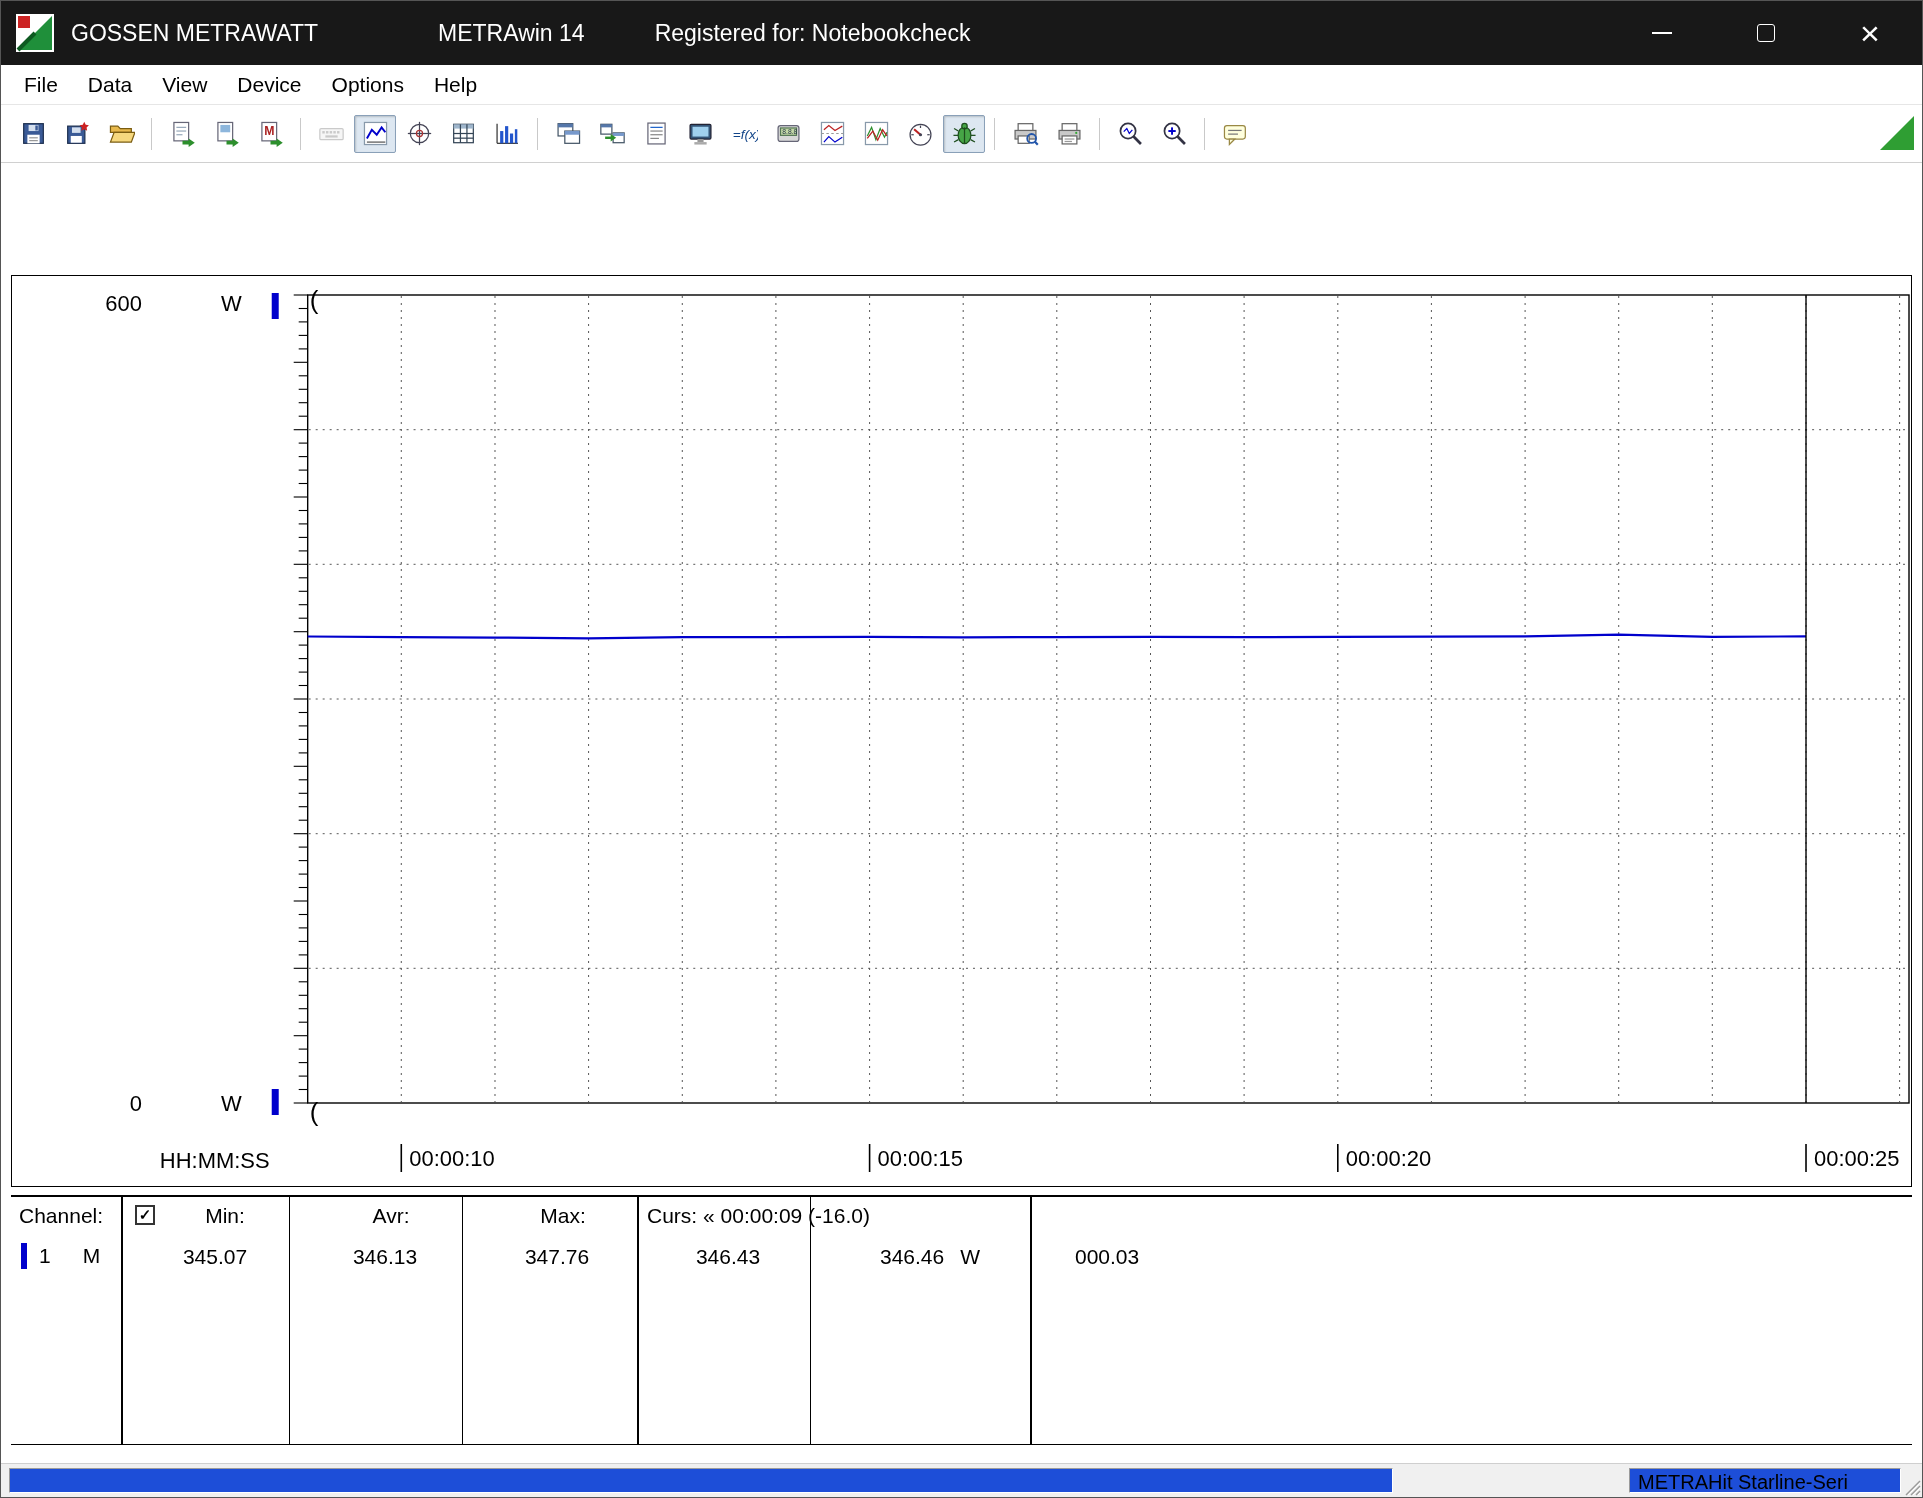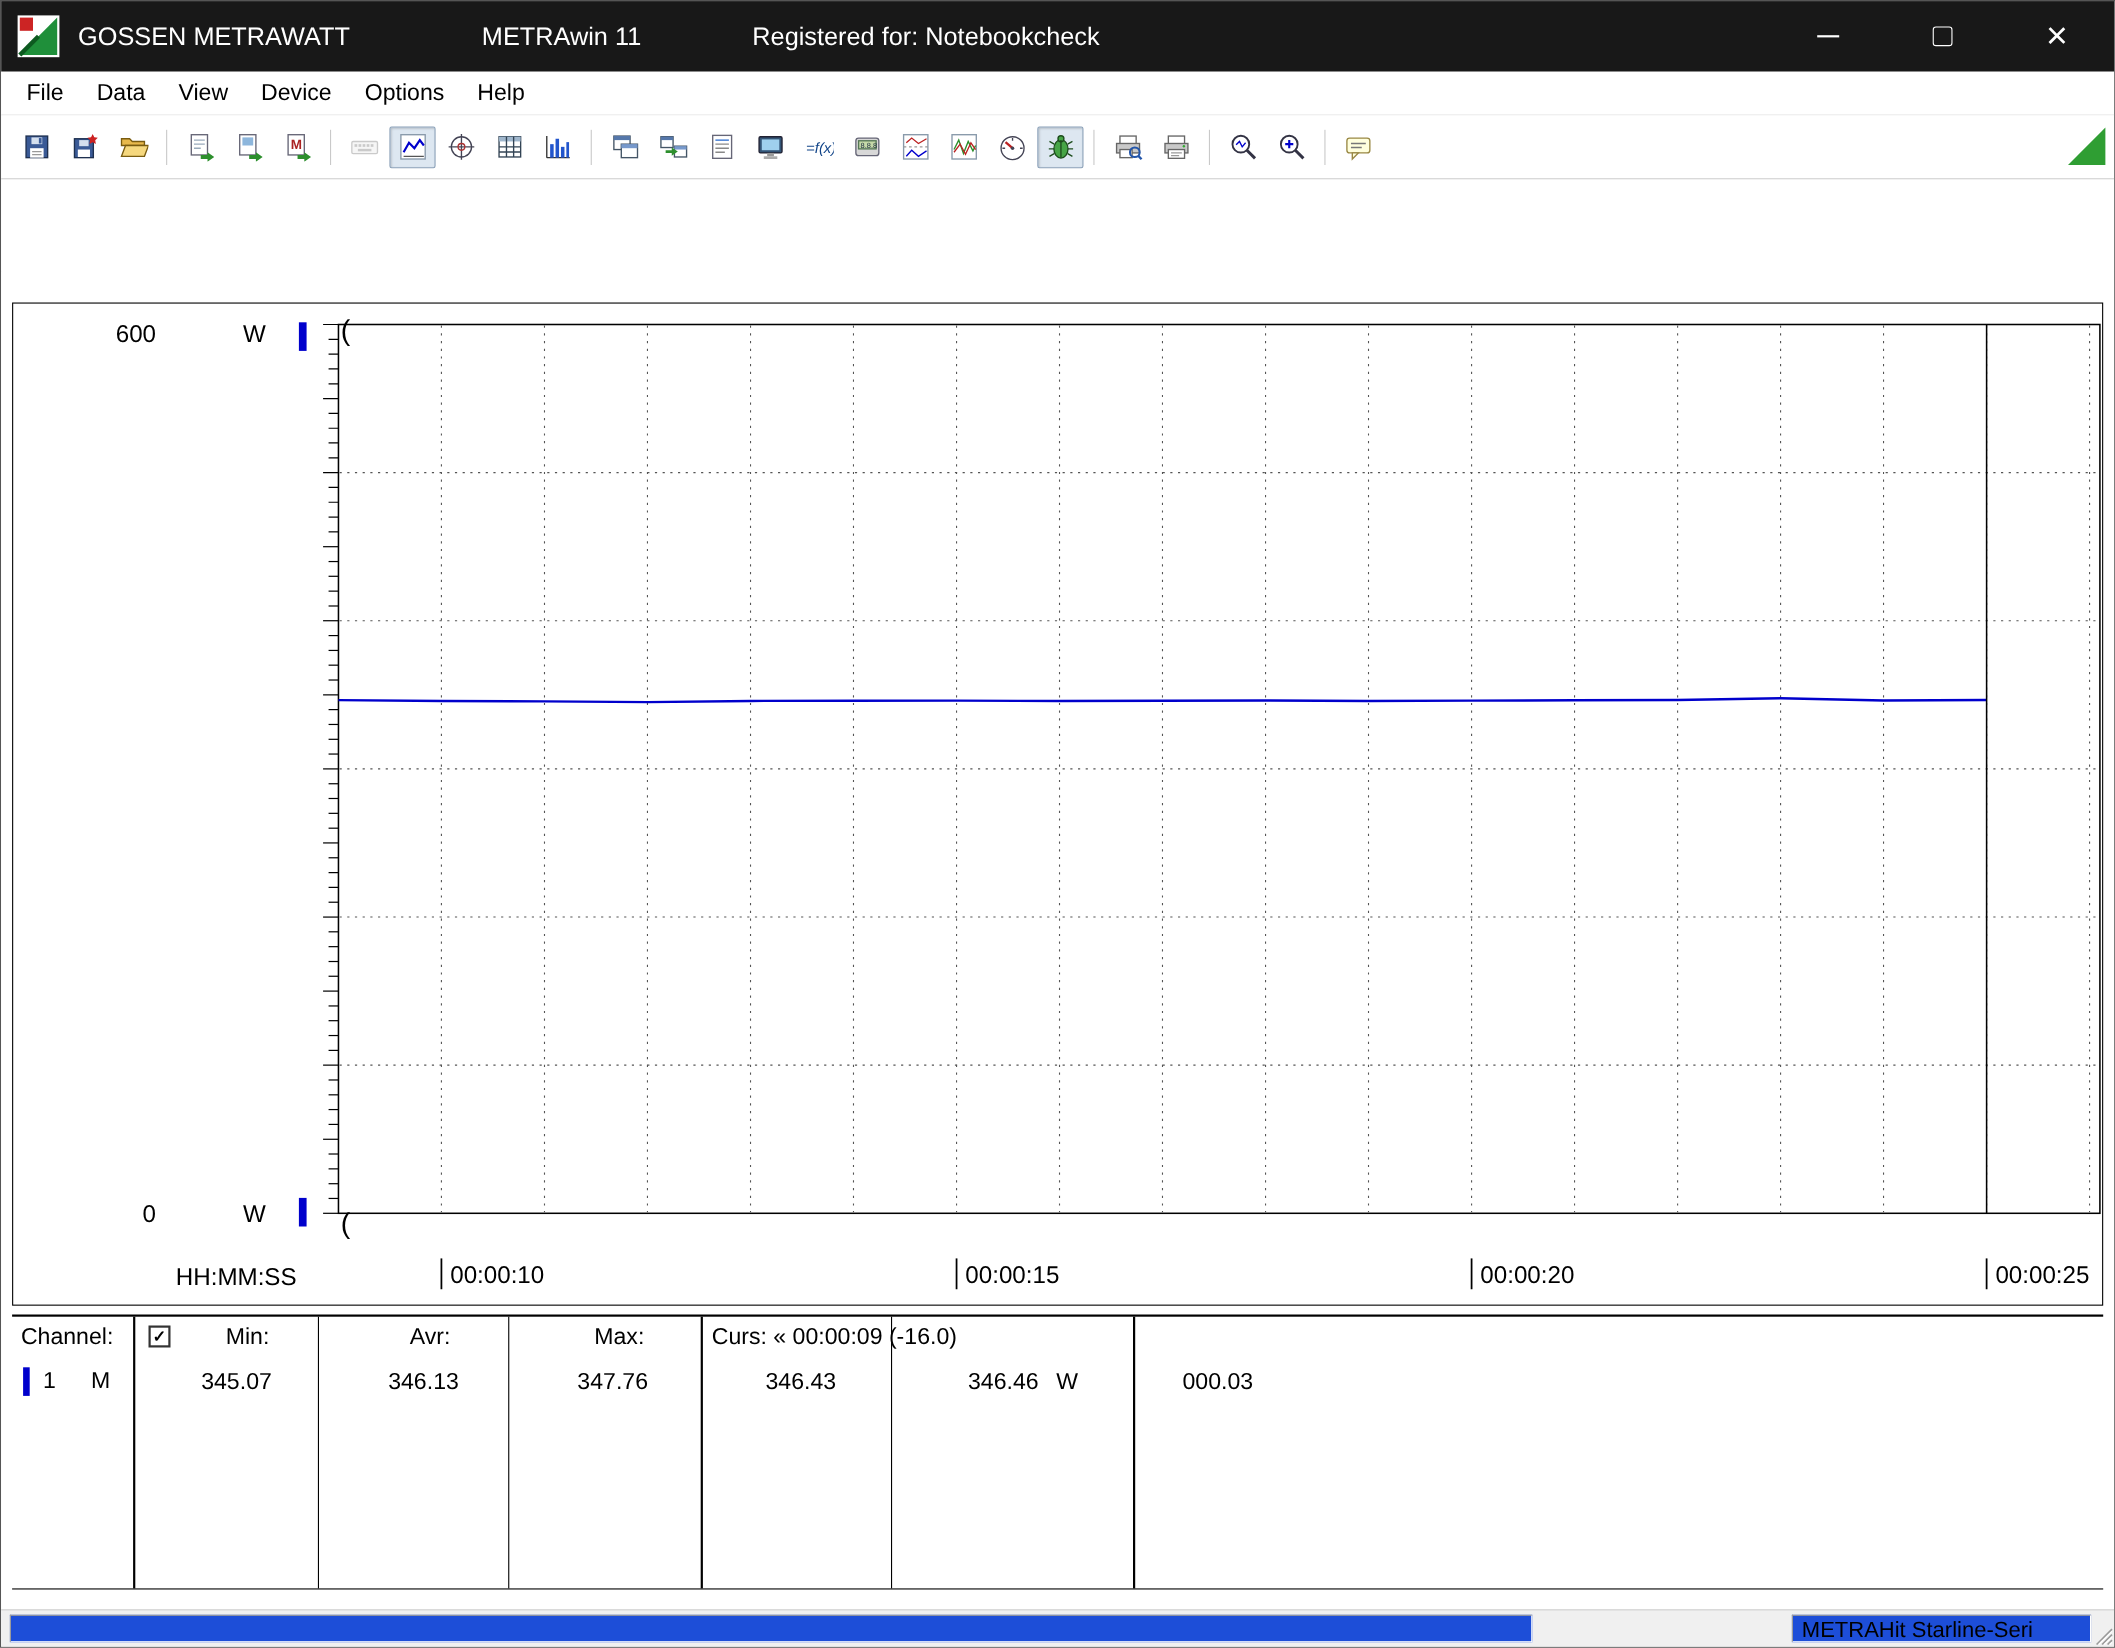--- a/index.html
+++ b/index.html
@@ -7,21 +7,21 @@
   .window{
     width:1923px;height:1498px;background:#fff;position:relative;
     font-family:"Liberation Sans",sans-serif;color:#000;
     display:flex;flex-direction:column;overflow:hidden;border:1px solid #555;
   }
   
   .titlebar{height:64px;background:#181818;color:#fff;display:flex;align-items:center;position:relative;flex:0 0 auto;}
   .logo{width:40px;height:40px;margin:0 16px 0 14px;flex:0 0 auto;}
   .tb-text{font-size:23px;white-space:nowrap;}
   .appname{margin-left:120px;}
-  .registered{margin-left:101px;}
+  .registered{margin-left:70px;}
   .wcontrols{position:absolute;right:0;top:0;height:100%;display:flex;}
   .wbtn{width:104px;height:100%;display:flex;align-items:center;justify-content:center;cursor:default;}
   .g-minimize{width:20px;height:2px;background:#fff;}
   .g-maximize{width:18px;height:18px;border:1.5px solid #fff;border-radius:3px;}
   .g-close{font-size:34px;font-weight:300;line-height:1;color:#fff;}
   
   .menubar{height:40px;background:#fff;display:flex;align-items:center;font-size:21px;padding-left:8px;border-bottom:1px solid #e6e6e6;flex:0 0 auto;}
   .mitem{padding:12px 15px;height:100%;display:flex;align-items:center;}
   
   .toolbar{height:58px;background:#fff;display:flex;align-items:center;padding-left:10px;border-bottom:1px solid #d0d0d0;position:relative;flex:0 0 auto;}
@@ -66,21 +66,21 @@
 <div class="window">
 
   <div class="titlebar">
     <svg class="logo" viewBox="0 0 40 40">
       <rect x="1" y="1" width="38" height="38" fill="#ffffff"></rect>
       <path d="M3,37 L37,3 L37,37 Z" fill="#1f8f3a"></path>
       <path d="M3,37 L20,20" stroke="#0d5a20" stroke-width="4" fill="none"></path>
       <rect x="3" y="3" width="12" height="12" fill="#cc2424"></rect>
     </svg>
     <span class="tb-text">GOSSEN METRAWATT</span>
-    <span class="tb-text appname">METRAwin 11</span>
+    <span class="tb-text appname">METRAwin 14</span>
     <span class="tb-text registered">Registered for: Notebookcheck</span>
     <div class="wcontrols">
         <div class="wbtn">
           <div class="g-minimize"></div>
         </div>
         <div class="wbtn">
           <div class="g-maximize"></div>
         </div>
         <div class="wbtn">
           <div class="g-close">×</div>

